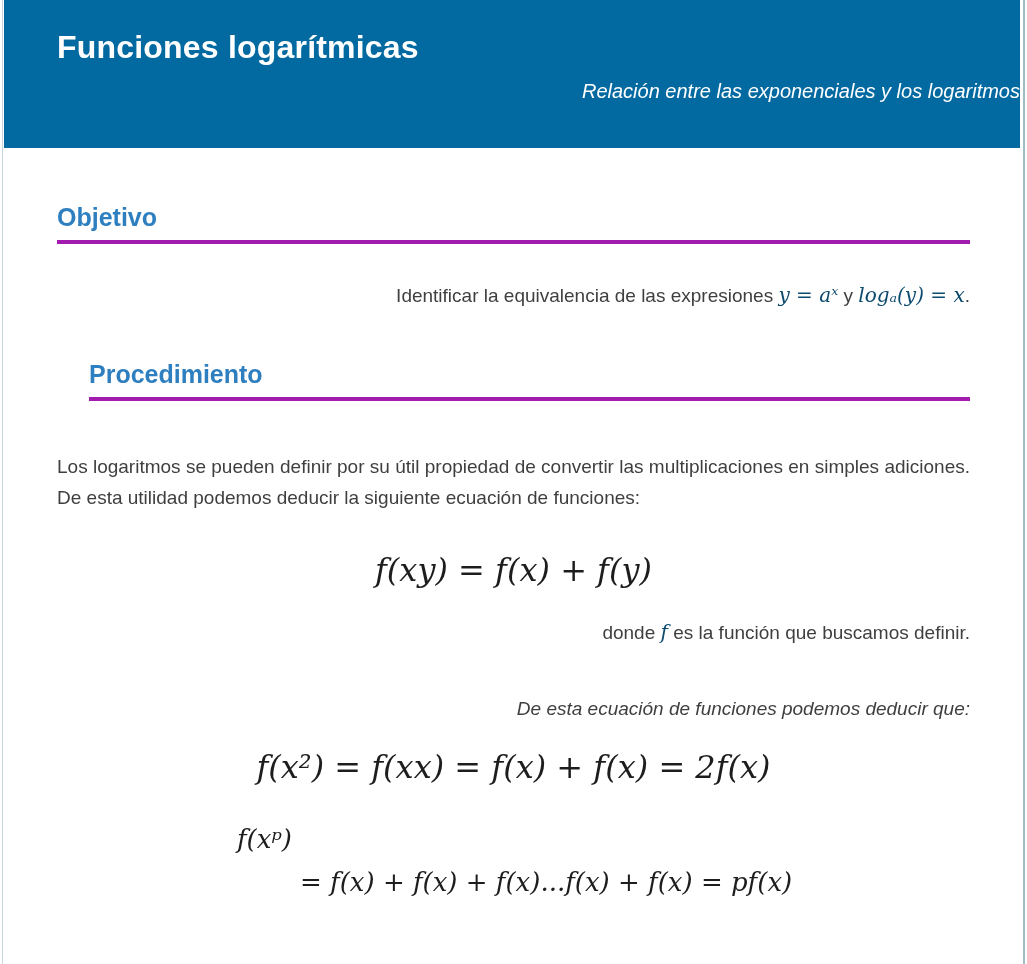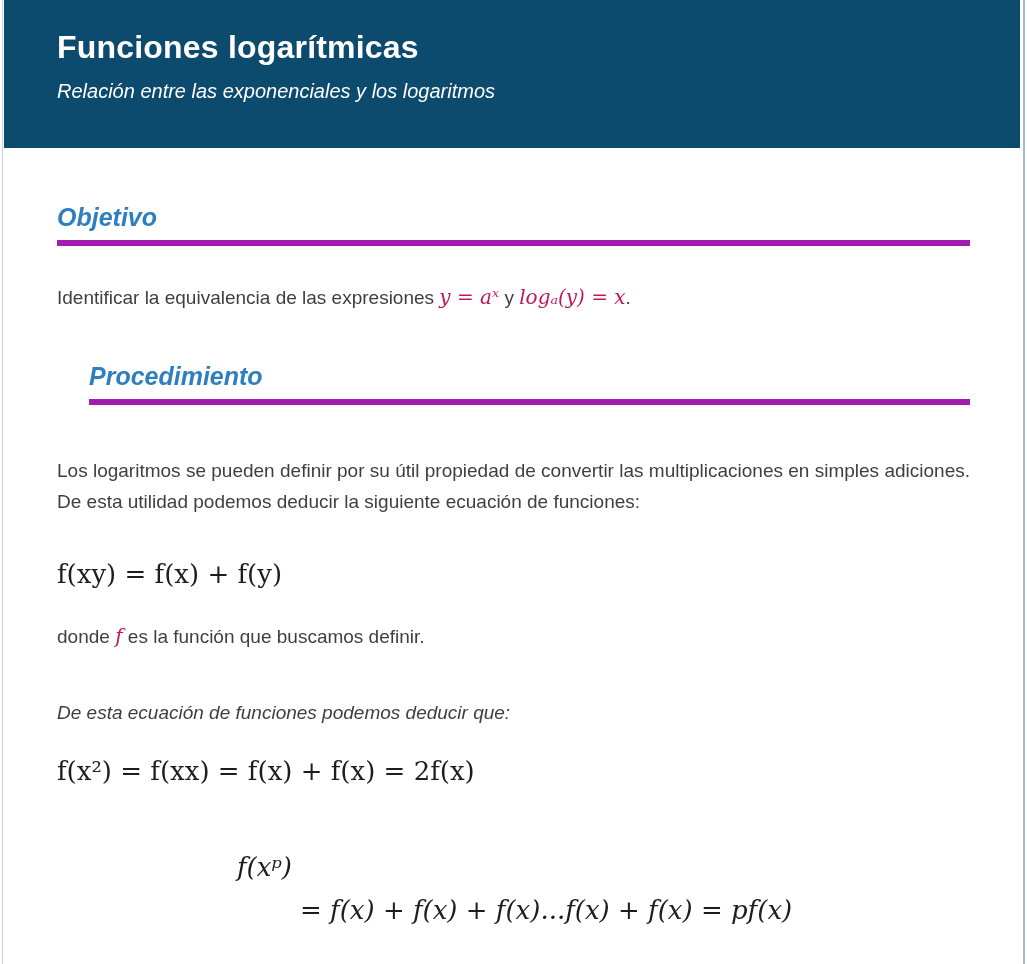--- a/index.html
+++ b/index.html
@@ -21,21 +21,21 @@
   }
   .edge-right {
     position: absolute; left: 1023px; top: 0; width: 2px; height: 964px;
     background: #a3bcc4;
   }
 
   
   .banner {
     position: absolute; left: 4px; top: 0;
     width: 1016px; height: 148px;
-    background: #0c4a6e;
+    background: #0369a1;
     padding: 28px 0 0 53px;
   }
   .banner h1 {
     margin: 0;
     font-size: 32px;
     line-height: 38px;
     font-weight: 700;
     color: #ffffff;
     letter-spacing: 0.2px;
   }
@@ -55,67 +55,69 @@
     padding: 54px 57px 0 57px;
   }
 
   h2.section-heading {
     margin: 0;
     font-size: 25px;
     line-height: 30px;
     font-weight: 700;
     color: #2d7fc0;
     padding-bottom: 8px;
-    border-bottom: 6px solid #a21caf;
-    font-style: italic;
+    border-bottom: 4px solid #a21caf;
   }
   h2.mt { margin-top: 50px; margin-left: 32px; }
 
   p {
     margin: 0;
     font-size: 19px;
     line-height: 26px;
     color: #3f3f3f;
+    text-align: right;
   }
   .p-objetivo   { margin-top: 38px; }
   .p-intro      { margin-top: 50px; line-height: 31px; text-align: justify; }
   .p-donde      { margin-top: 32px; }
   .p-deduccion  { margin-top: 50px; font-style: italic; }
   .p-analogo    { margin-top: 49px; }
 
   .math-inline {
     font-family: "DejaVu Serif", "DejaVu Sans", serif;
     font-style: italic;
     font-size: 20px;
-    color: #be185d;
+    color: #0c4a6e;
     white-space: nowrap;
   }
 
   .formula {
     font-family: "DejaVu Serif", "DejaVu Sans", serif;
-    font-size: 26px;
+    font-style: italic;
+    font-size: 32px;
     line-height: 34px;
     color: #1d1d1d;
+    text-align: center;
   }
   .formula-1 { margin-top: 40px; }
   .formula-2 { margin-top: 28px; }
 
   .formula-multiline {
     margin-top: 38px;
     margin-left: 180px;
     font-family: "DejaVu Serif", "DejaVu Sans", serif;
     font-style: italic;
     font-size: 26px;
     line-height: 34px;
     color: #1d1d1d;
     text-align: left;
   }
   .formula-row { display: flex; }
   .formula-row + .formula-row { margin-top: 9px; }
-  .formula-lhs { width: 63px; flex: 0 0 63px; margin-top: 24px; }
+  .formula-lhs { width: 63px; flex: 0 0 63px; }
 </style>
 </head>
 <body>
 
 <div class="edge-left"></div>
 <div class="edge-right"></div>
 
 <header class="banner">
   <h1>Funciones logarítmicas</h1>
   <p class="subtitle">Relación entre las exponenciales y los logaritmos</p>

